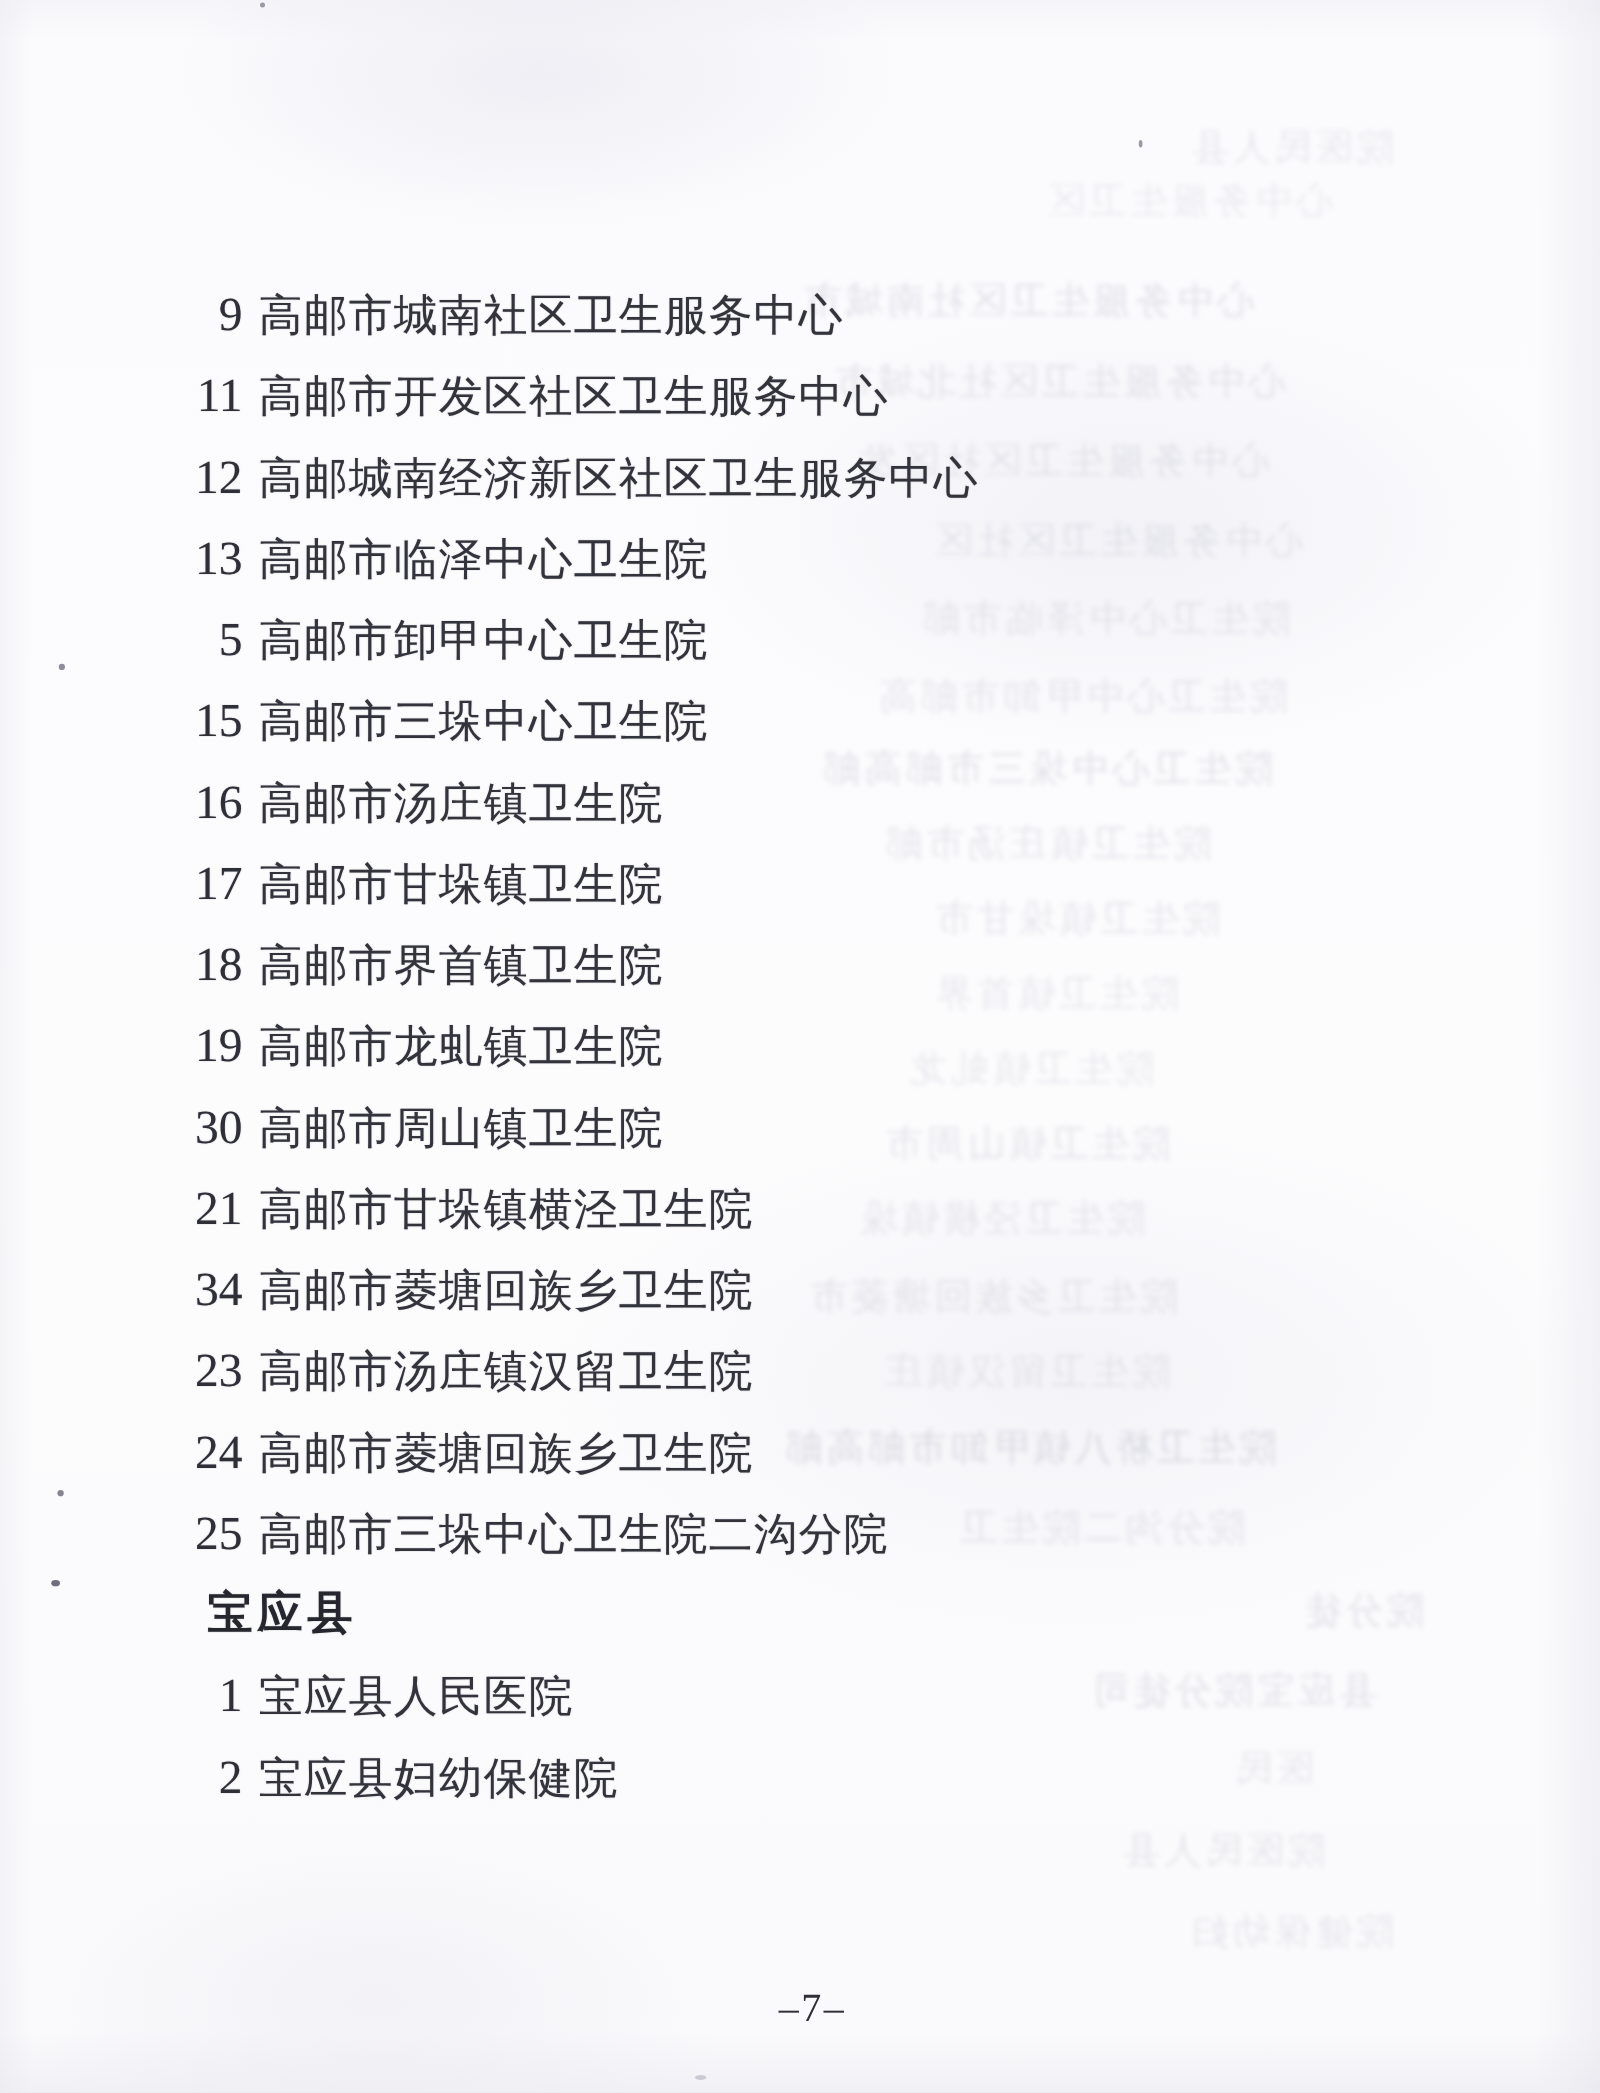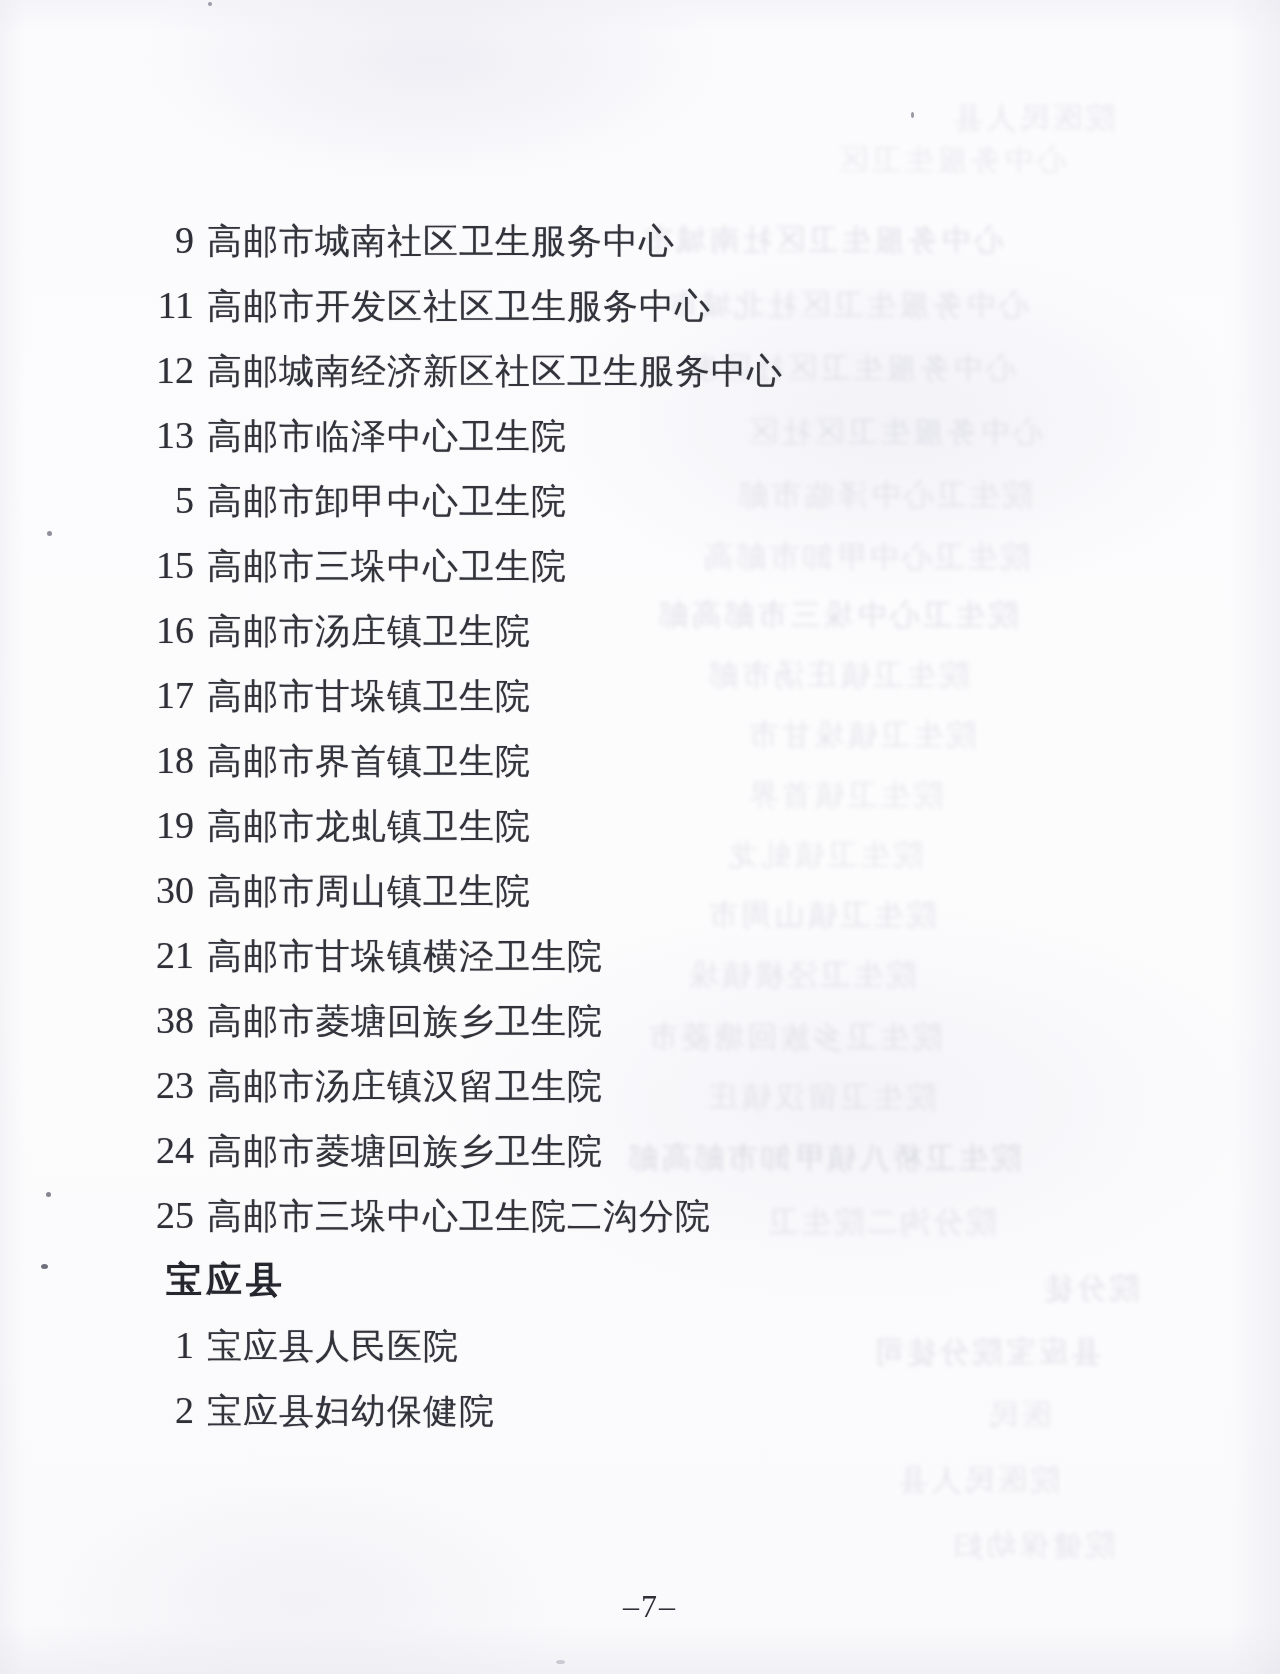--- a/index.html
+++ b/index.html
@@ -29,42 +29,42 @@
     pointer-events: none;
     background:
       linear-gradient(90deg, rgba(210,210,222,0.18) 0%, rgba(210,210,222,0) 2%),
       linear-gradient(270deg, rgba(205,205,220,0.22) 0%, rgba(205,205,220,0) 4%),
       linear-gradient(0deg, rgba(205,205,218,0.20) 0%, rgba(205,205,218,0) 3%),
       linear-gradient(180deg, rgba(215,215,228,0.16) 0%, rgba(215,215,228,0) 2%);
   }
   .list {
     position: absolute;
     left: 152px;
-    top: 208px;
+    top: 220px;
   }
   .row {
     height: 65px;
     line-height: 65px;
     white-space: nowrap;
     font-size: 35px;
     letter-spacing: 1px;
     color: #33333c;
     text-shadow: 0 0 1px rgba(60,60,72,0.45);
   }
   .row .num {
     display: inline-block;
     min-width: 42px;
     text-align: right;
     margin-right: 13px;
     font-size: 38px;
     letter-spacing: 0;
     color: #2f2f38;
   }
   .row.header {
-    font-family: Liberation Serif, serif;
+    font-family: Liberation Mono, monospace;
     font-weight: 700;
     font-size: 36px;
     letter-spacing: 4px;
     color: #26262e;
     padding-left: 14px;
   }
   .pagenum {
     position: absolute;
     left: 585px;
     top: 1588px;
@@ -135,21 +135,21 @@
       <div class="row"><span class="num">12</span><span>高邮城南经济新区社区卫生服务中心</span></div>
       <div class="row"><span class="num">13</span><span>高邮市临泽中心卫生院</span></div>
       <div class="row"><span class="num">5</span><span>高邮市卸甲中心卫生院</span></div>
       <div class="row"><span class="num">15</span><span>高邮市三垛中心卫生院</span></div>
       <div class="row"><span class="num">16</span><span>高邮市汤庄镇卫生院</span></div>
       <div class="row"><span class="num">17</span><span>高邮市甘垛镇卫生院</span></div>
       <div class="row"><span class="num">18</span><span>高邮市界首镇卫生院</span></div>
       <div class="row"><span class="num">19</span><span>高邮市龙虬镇卫生院</span></div>
       <div class="row"><span class="num">30</span><span>高邮市周山镇卫生院</span></div>
       <div class="row"><span class="num">21</span><span>高邮市甘垛镇横泾卫生院</span></div>
-      <div class="row"><span class="num">38</span><span>高邮市菱塘回族乡卫生院</span></div>
+      <div class="row"><span class="num">34</span><span>高邮市菱塘回族乡卫生院</span></div>
       <div class="row"><span class="num">23</span><span>高邮市汤庄镇汉留卫生院</span></div>
       <div class="row"><span class="num">24</span><span>高邮市菱塘回族乡卫生院</span></div>
       <div class="row"><span class="num">25</span><span>高邮市三垛中心卫生院二沟分院</span></div>
       <div class="row header">宝应县</div>
       <div class="row"><span class="num">1</span><span>宝应县人民医院</span></div>
       <div class="row"><span class="num">2</span><span>宝应县妇幼保健院</span></div>
     </div>
   <div class="pagenum">–7–</div>
 </div>
 

